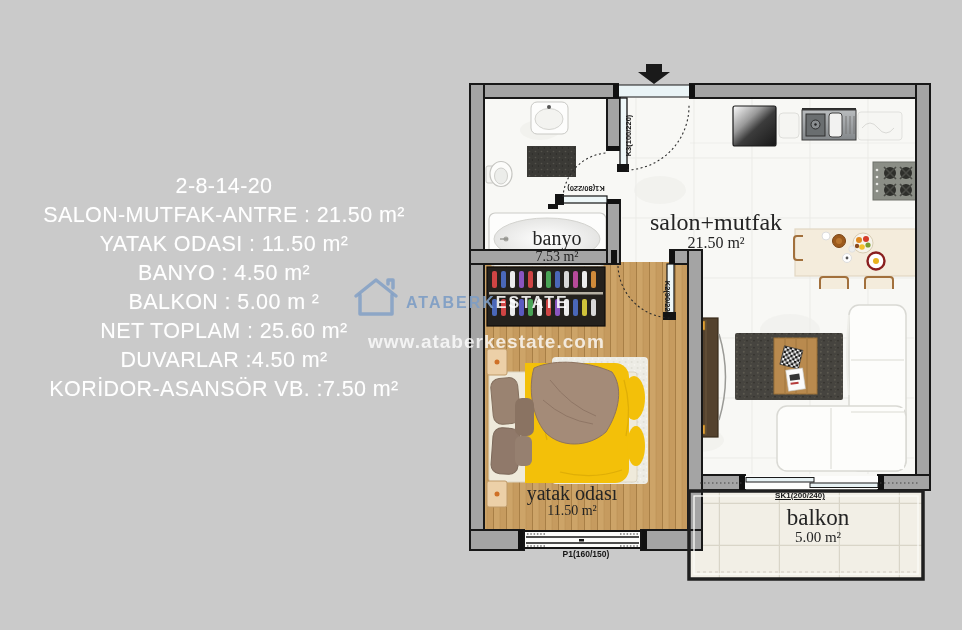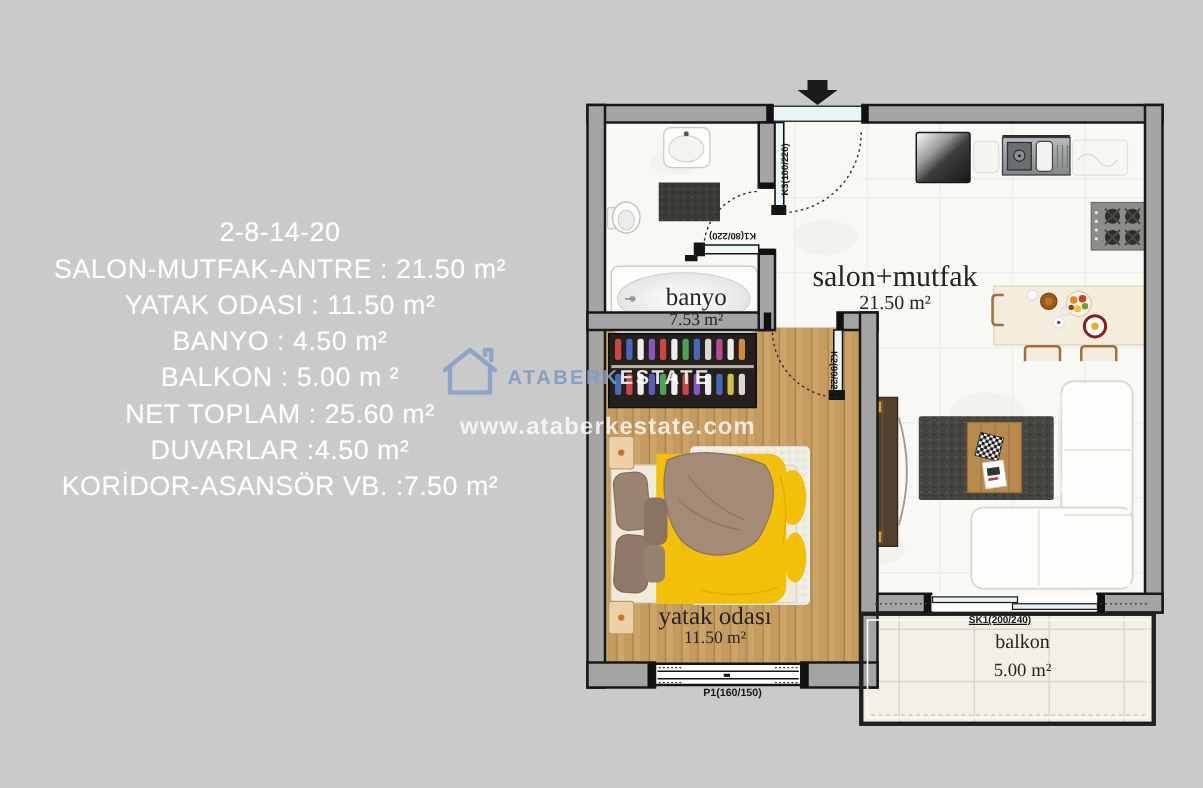--- a/index.html
+++ b/index.html
@@ -15,21 +15,21 @@
   .room-label{position:absolute;text-align:center;color:#242424;
       font-family:"Liberation Serif",serif;white-space:nowrap;}
   .room-name{font-size:20px;}
   .room-area{font-size:14px;}
   .salon-name{left:616px;top:209px;width:200px;font-size:24px;}
   .salon-area{left:616px;top:234px;width:200px;font-size:16px;}
   .banyo-name{left:497px;top:227px;width:120px;}
   .banyo-area{left:497px;top:249px;width:120px;}
   .yatak-name{left:492px;top:482px;width:160px;}
   .yatak-area{left:492px;top:503px;width:160px;}
-  .balkon-name{left:738px;top:505px;width:160px;font-size:16px;}
+  .balkon-name{left:738px;top:505px;width:160px;font-size:23px;}
   .balkon-area{left:738px;top:529px;width:160px;font-size:15px;}
   
   .door-label{position:absolute;color:#151515;font-weight:700;font-size:7.5px;
       letter-spacing:0;text-align:center;white-space:nowrap;}
   .lbl-k3{left:598px;top:131px;width:60px;transform:rotate(-90deg);}
   .lbl-k1{left:556px;top:184px;width:60px;transform:rotate(180deg);}
   .lbl-k2{left:637px;top:295px;width:60px;transform:rotate(90deg);}
   .lbl-sk1{left:760px;top:491px;width:80px;font-size:8px;text-decoration:underline;}
   .lbl-p1{left:546px;top:549px;width:80px;font-size:8.5px;}
   

